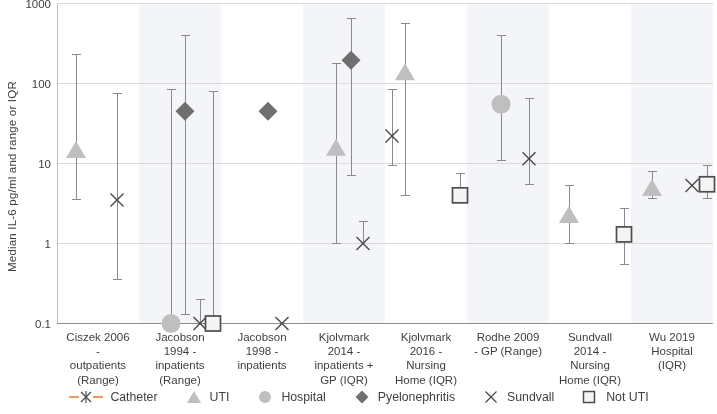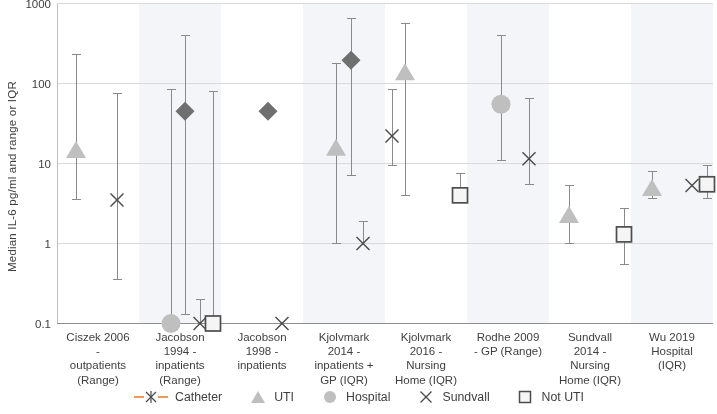--- a/index.html
+++ b/index.html
@@ -145,20 +145,26 @@
         <span>UTI</span>
       </div>
       <div class="legend-item">
         <svg width="20" height="16">
           <circle cx="10" cy="8" r="6" fill="#BFBFBF"></circle>
         </svg>
         <span>Hospital</span>
       </div>
       <div class="legend-item">
         <svg width="20" height="16">
+          <path d="M 10 1.5 L 16.5 8 L 10 14.5 L 3.5 8 Z" fill="#6F6F6F"></path>
+        </svg>
+        <span>Pyelonephritis</span>
+      </div>
+      <div class="legend-item">
+        <svg width="20" height="16">
           <line x1="4.5" y1="2.5" x2="15.5" y2="13.5" stroke="#4A4A4A" stroke-width="1.3"></line>
           <line x1="15.5" y1="2.5" x2="4.5" y2="13.5" stroke="#4A4A4A" stroke-width="1.3"></line>
         </svg>
         <span>Sundvall</span>
       </div>
       <div class="legend-item">
         <svg width="20" height="16">
           <rect x="3.5" y="2.5" width="11" height="11" fill="#F5F5F5" stroke="#4D4D4D" stroke-width="1.5"></rect>
         </svg>
         <span>Not UTI</span>

